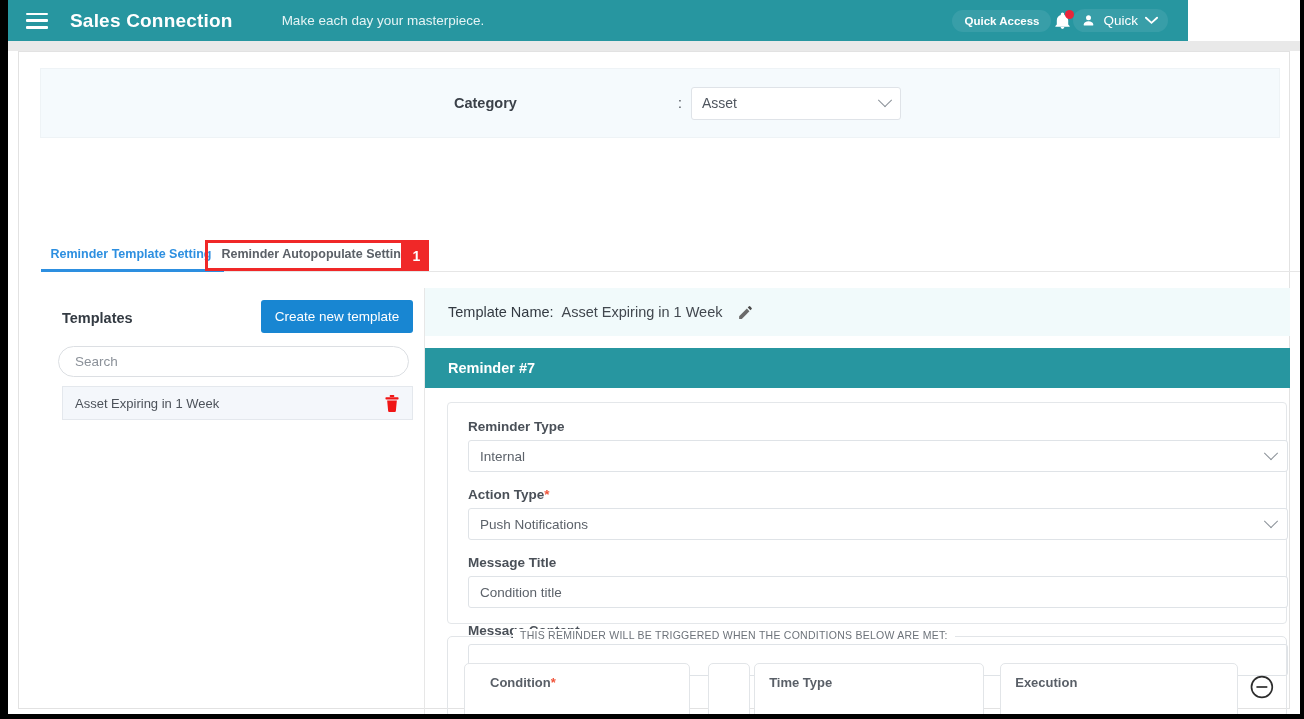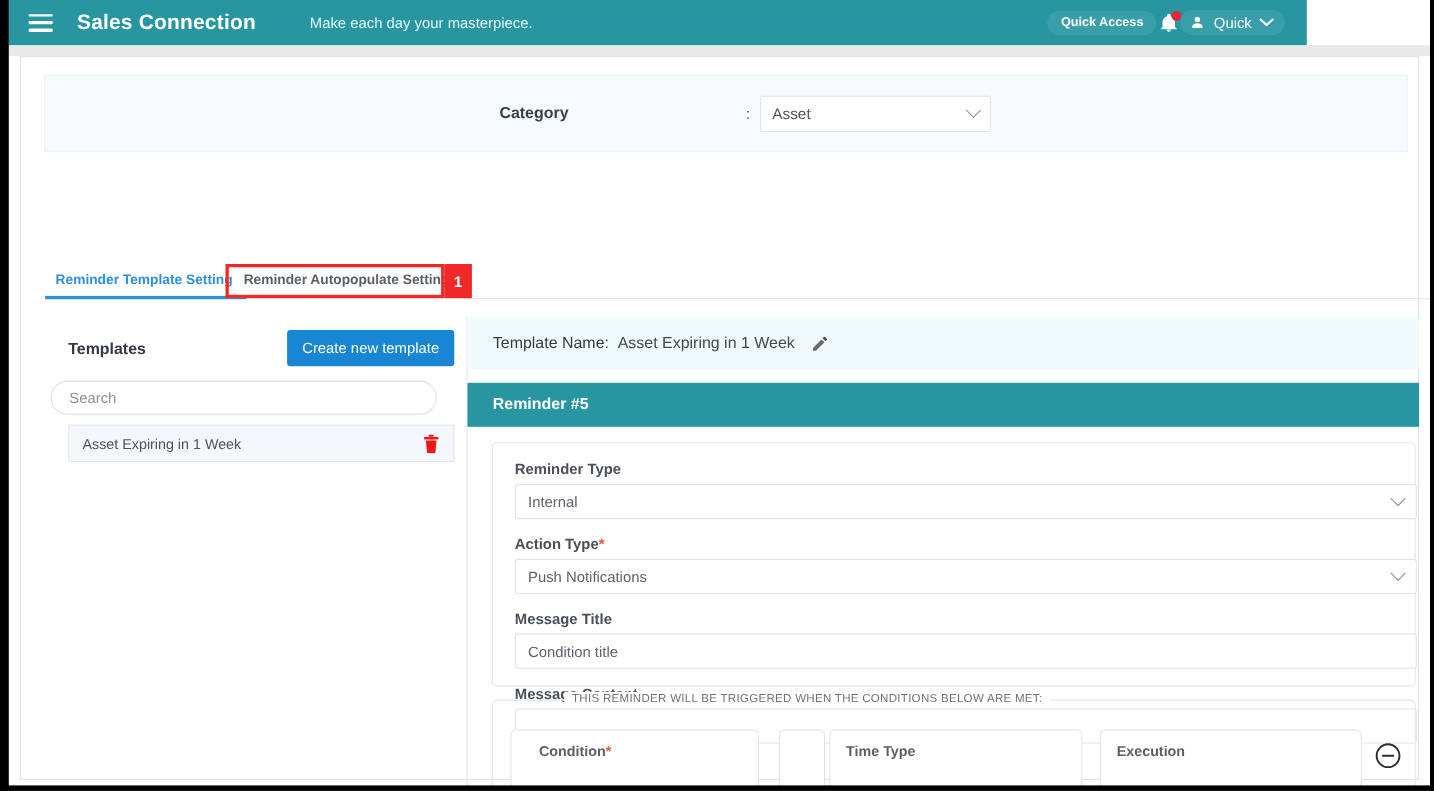--- a/index.html
+++ b/index.html
@@ -114,21 +114,21 @@
   
   #templates-panel { position:absolute; left:0; top:0; width:394px; height:430px; }
   .templates-title { position:absolute; left:32px; top:22px; font-size:14.5px; font-weight:bold; color:#333a42; }
   .btn-create {
     position:absolute; left:231px; top:12px; width:152px; height:33px;
     background:#1886d2; color:#fff; border:none; border-radius:3px;
     font-size:13.5px; font-family:"Liberation Sans", sans-serif;
     cursor:pointer;
   }
   .search-box {
-    position:absolute; left:16px; top:58px; width:351px; height:31px;
+    position:absolute; left:28px; top:58px; width:351px; height:31px;
     border:1px solid #dcdfe3; border-radius:16px; background:#fff;
   }
   .search-box input {
     width:100%; height:100%; border:none; outline:none; background:transparent;
     padding:0 16px; font-size:13.5px; color:#5a6069;
     font-family:"Liberation Sans", sans-serif; border-radius:16px;
   }
   .search-box input::placeholder { color:#8b9199; }
 
   .tpl-list { position:absolute; left:32px; top:98px; width:351px; }
@@ -285,21 +285,21 @@
           <div id="tpl-name-row">
             <span class="tpl-name-label">Template Name</span>
             <span class="tpl-name-label">:</span>
             <span class="tpl-name-value">Asset Expiring in 1 Week</span>
             <svg class="pencil-icon" viewBox="0 0 24 24">
               <path fill="#6b6b6b" d="M3 17.3 V21 h3.7 L17.6 10.1 13.9 6.4 z"></path>
               <path fill="#4a4a4a" d="M20.7 7 a1 1 0 0 0 0-1.4 L18.4 3.3 a1 1 0 0 0 -1.4 0 L15.2 5.1 18.9 8.8 z"></path>
             </svg>
           </div>
 
-          <div id="reminder-bar">Reminder #5</div>
+          <div id="reminder-bar">Reminder #7</div>
 
           <div id="reminder-card">
 
             <div class="field-label">
               <span>Reminder Type</span>
             </div>
             <div class="field-input sel">
               <span>Internal</span>
               <span class="chev"></span>
             </div>

